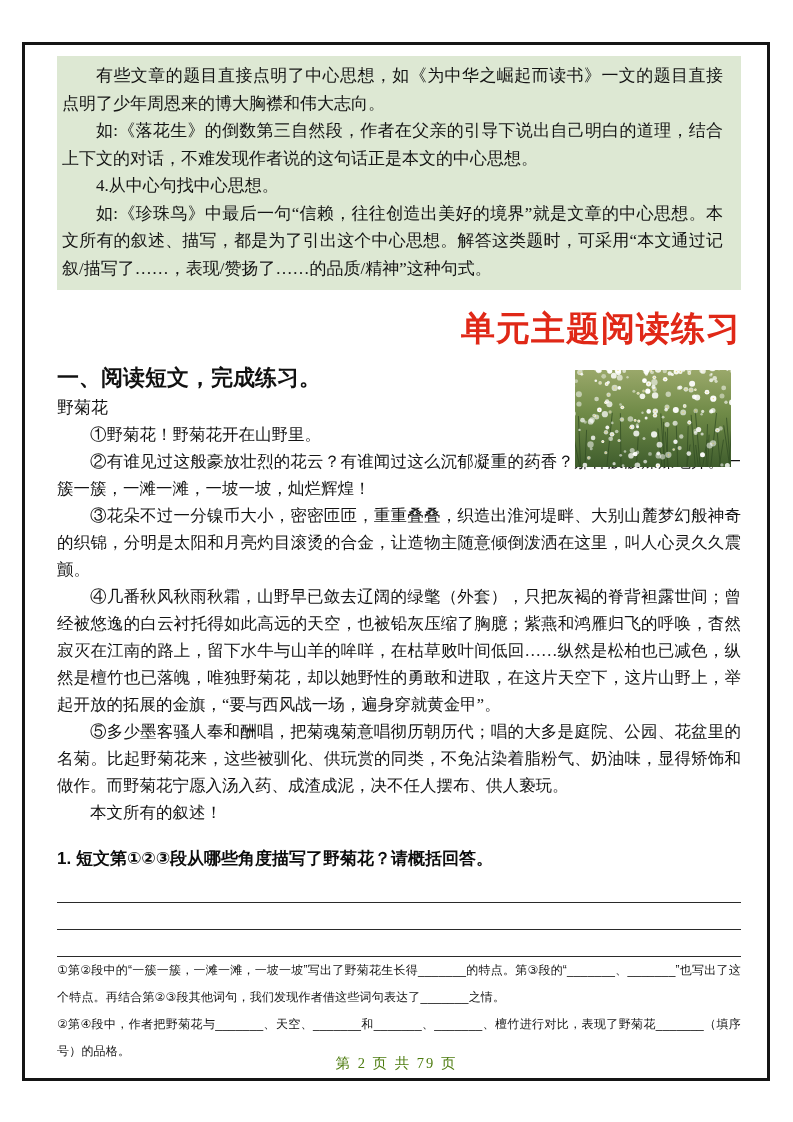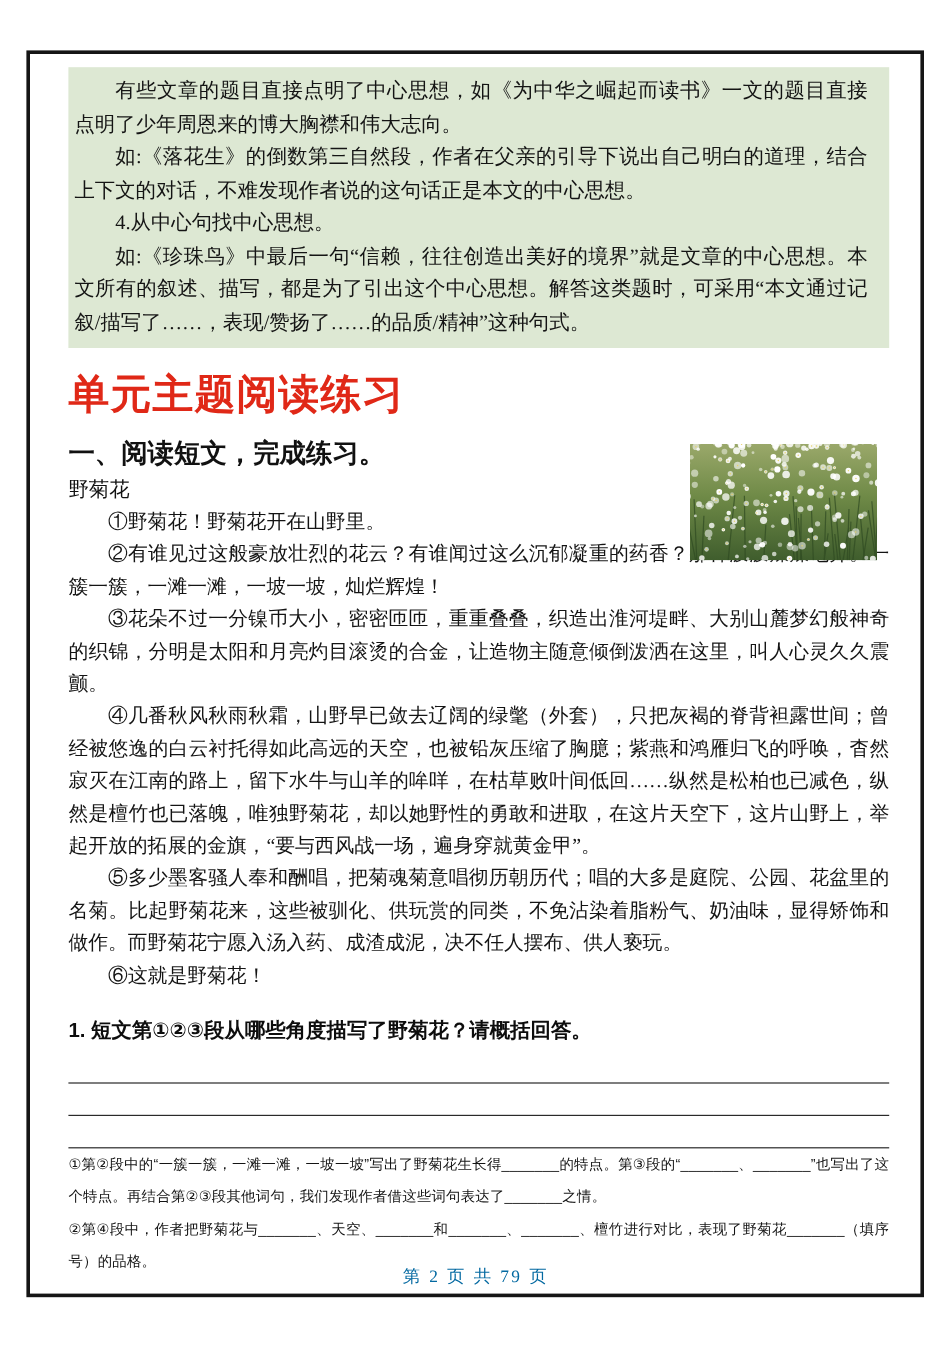--- a/index.html
+++ b/index.html
@@ -18,22 +18,22 @@
   
   .summary-box{
     background:#dde8d3;padding:6px 18px 8px 5px;
   }
   .summary-box p{
     margin:0;font-size:17px;line-height:27.5px;text-indent:2em;
     text-align:justify;color:#141414;
   }
   
   .main-title{
-    margin:20px 0 0 0;text-align:left;
-    font-family:Liberation Sans, sans-serif;
+    margin:20px 0 0 0;text-align:right;
+    font-family:Liberation Serif, serif;
     font-weight:bold;font-size:34px;line-height:38px;color:#e02817;
     letter-spacing:1px;
   }
   
   .section-heading{
     margin:17px 0 0 0;font-weight:bold;font-size:22px;line-height:26px;
     color:#111;
   }
   
   .photo{
@@ -60,21 +60,21 @@
   }
   .answer-lines{margin-top:4px;}
   .question-item{
     margin:0;font-family:"Liberation Sans","DejaVu Sans",sans-serif;
     font-size:12px;line-height:27px;text-align:justify;color:#141414;
     letter-spacing:0.2px;
   }
   
   .footer{
     position:absolute;left:0;top:1054px;width:793px;text-align:center;
-    font-size:14.5px;color:#0369a1;letter-spacing:2px;
+    font-size:14.5px;color:#4d7c0f;letter-spacing:2px;
   }
 </style>
 </head>
 <body>
 
 <div class="page-frame"></div>
 
 <div class="content">
 
   <div class="summary-box">
@@ -88,21 +88,21 @@
 
   <h2 class="section-heading">一、阅读短文，完成练习。</h2>
 
   <div class="article">
     <h3 class="article-title">野菊花</h3>
     <p>①野菊花！野菊花开在山野里。</p>
     <p>②有谁见过这般豪放壮烈的花云？有谁闻过这么沉郁凝重的药香？那样泼泼辣辣地开。一簇一簇，一滩一滩，一坡一坡，灿烂辉煌！</p>
     <p>③花朵不过一分镍币大小，密密匝匝，重重叠叠，织造出淮河堤畔、大别山麓梦幻般神奇的织锦，分明是太阳和月亮灼目滚烫的合金，让造物主随意倾倒泼洒在这里，叫人心灵久久震颤。</p>
     <p>④几番秋风秋雨秋霜，山野早已敛去辽阔的绿氅（外套），只把灰褐的脊背袒露世间；曾经被悠逸的白云衬托得如此高远的天空，也被铅灰压缩了胸臆；紫燕和鸿雁归飞的呼唤，杳然寂灭在江南的路上，留下水牛与山羊的哞咩，在枯草败叶间低回……纵然是松柏也已减色，纵然是檀竹也已落魄，唯独野菊花，却以她野性的勇敢和进取，在这片天空下，这片山野上，举起开放的拓展的金旗，“要与西风战一场，遍身穿就黄金甲”。</p>
     <p>⑤多少墨客骚人奉和酬唱，把菊魂菊意唱彻历朝历代；唱的大多是庭院、公园、花盆里的名菊。比起野菊花来，这些被驯化、供玩赏的同类，不免沾染着脂粉气、奶油味，显得矫饰和做作。而野菊花宁愿入汤入药、成渣成泥，决不任人摆布、供人亵玩。</p>
-    <p>⑥这就是野菊花！</p>
+    <p>本文所有的叙述！</p>
   </div>
 
   <h4 class="question-heading">1. 短文第①②③段从哪些角度描写了野菊花？请概括回答。</h4>
   <div class="answer-lines">
     <div class="answer-line"></div>
     <div class="answer-line"></div>
     <div class="answer-line"></div>
   </div>
 
   <p class="question-item">①第②段中的“一簇一簇，一滩一滩，一坡一坡”写出了野菊花生长得_______的特点。第③段的“_______、_______”也写出了这个特点。再结合第②③段其他词句，我们发现作者借这些词句表达了_______之情。</p>

